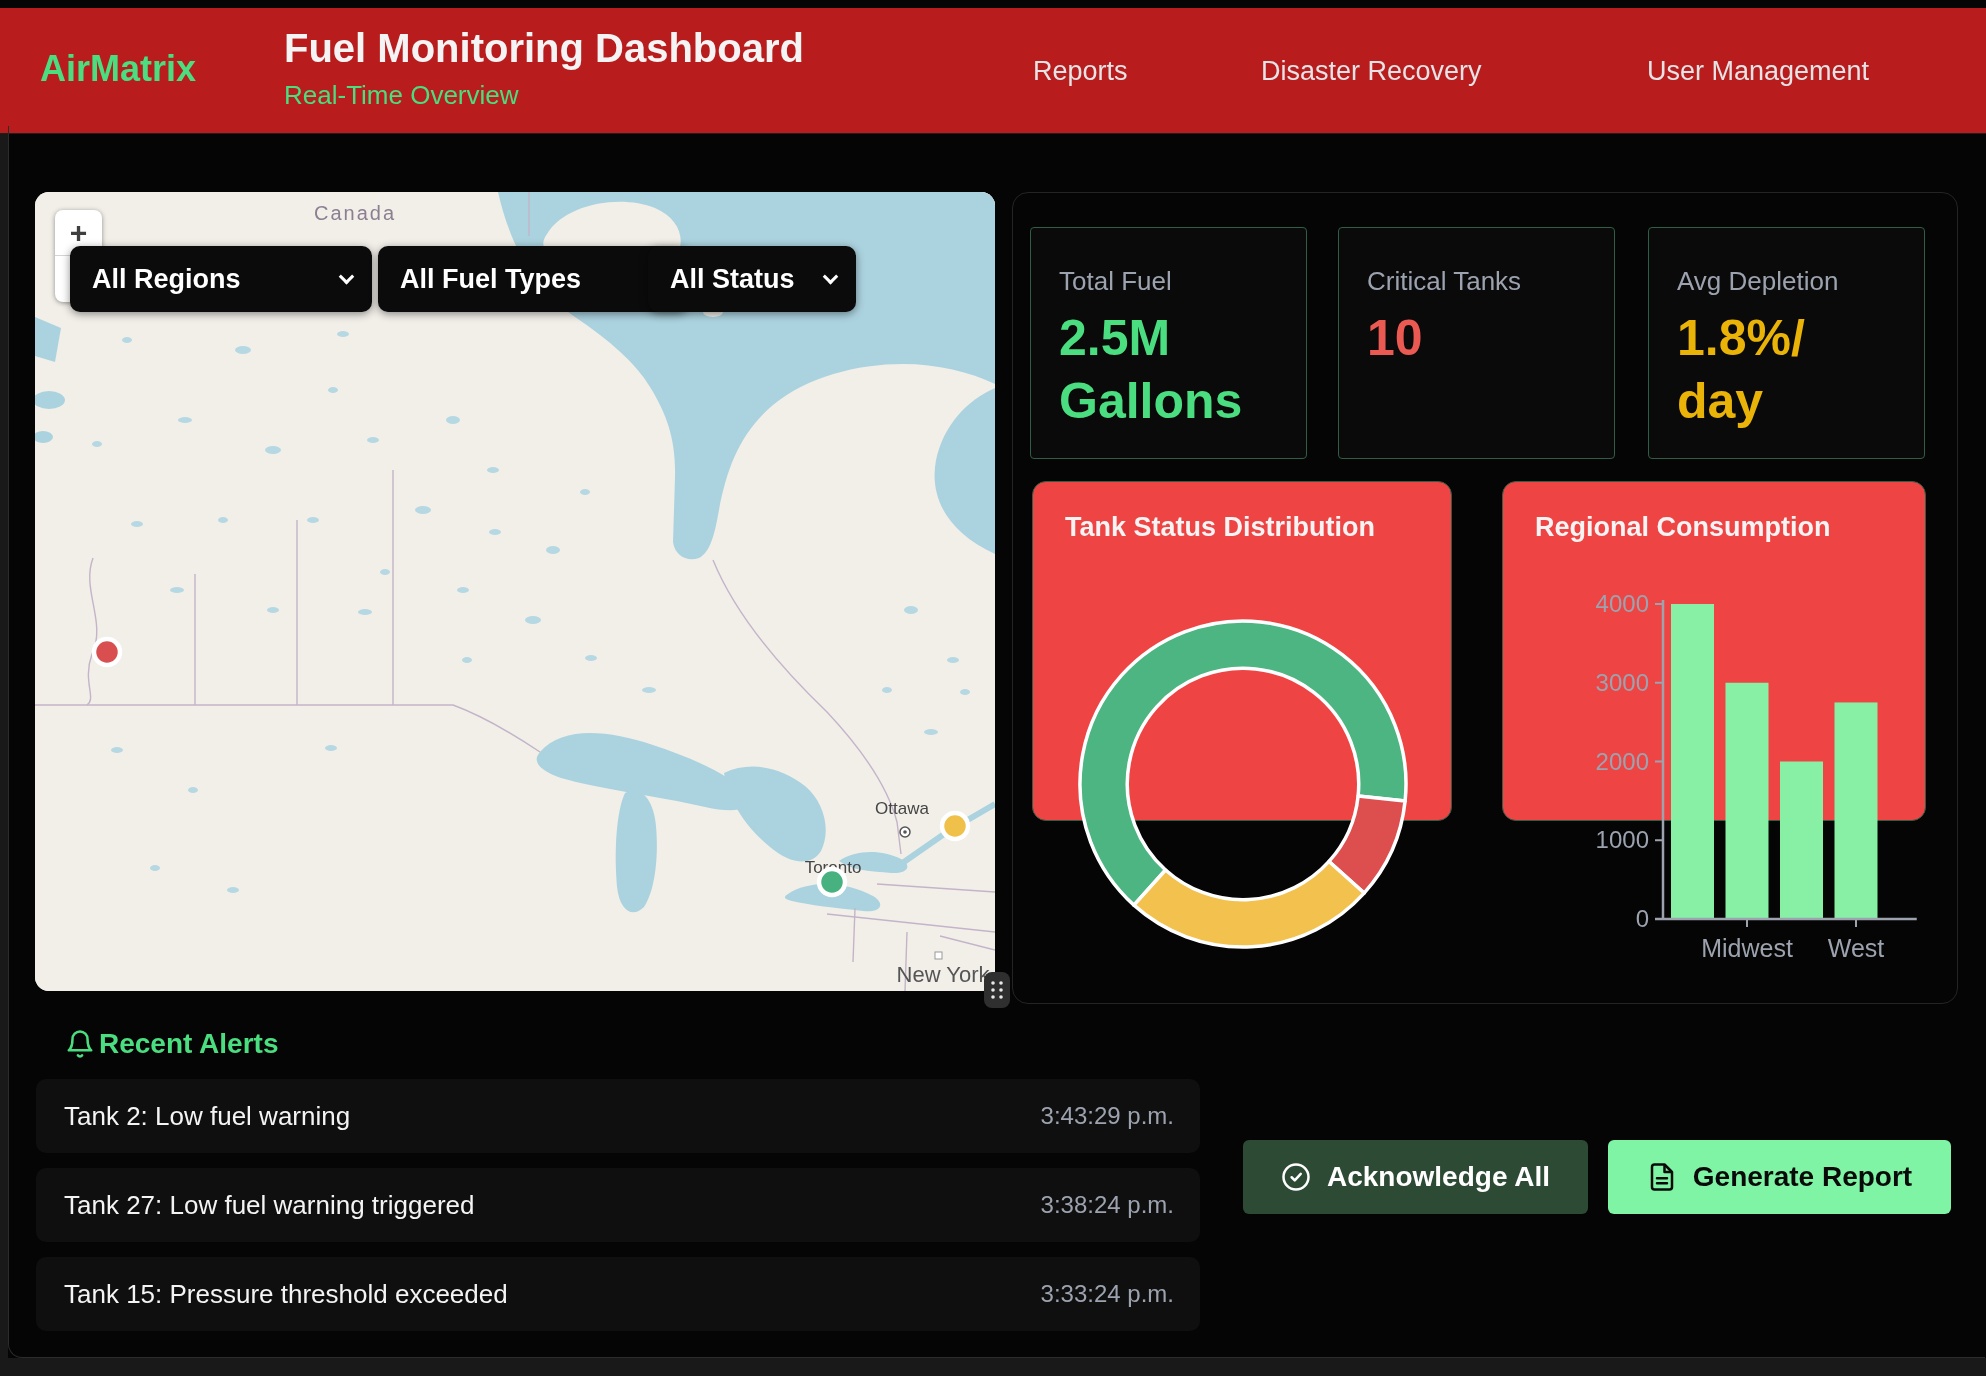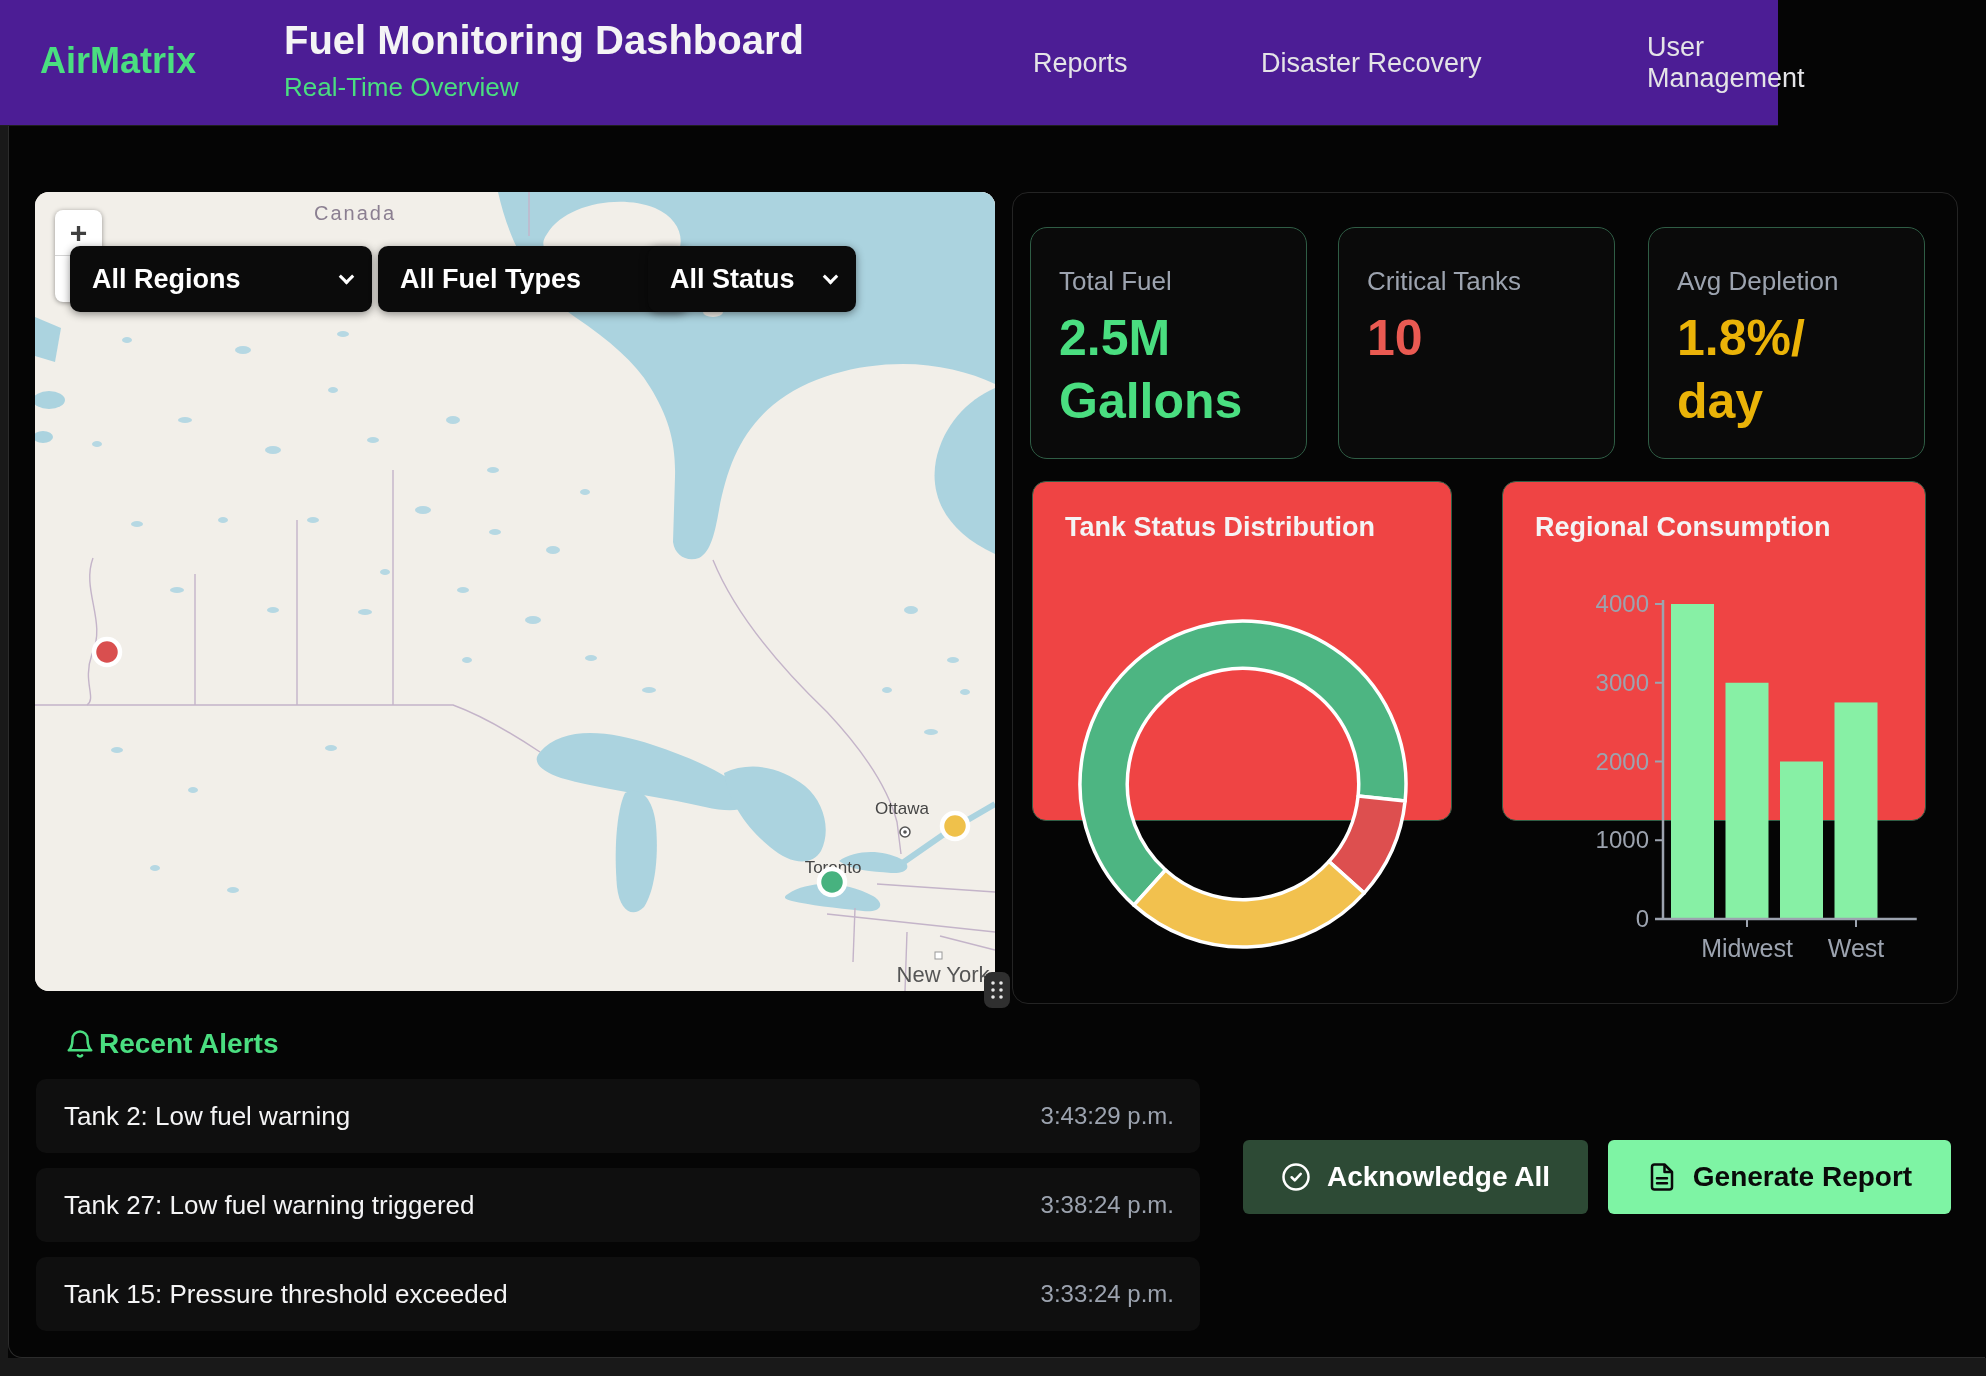--- a/index.html
+++ b/index.html
@@ -9,21 +9,21 @@
   #stage { position:relative; width:1986px; height:1376px; background:#050505; }
 
   
   #left-gutter  { left:0; top:126px; width:8px;  height:1232px; background:#191919; }
   #bottom-strip { left:0; top:1358px; width:1986px; height:18px; background:#191919; }
   #outer-frame  { left:8px; top:126px; width:1977px; height:1232px;
                   border-left:1px solid #2c2c2c; border-bottom:1px solid #2c2c2c;
                   border-radius:0 0 0 14px; pointer-events:none; }
 
   
-  #header { left:0; top:0; width:1778px; height:126px; background:#4c1d95;
+  #header { left:0; top:8px; width:1986px; height:126px; background:#b91c1c;
             border-bottom:1px solid #1f1f1f; }
   #logo { left:40px; top:40px; font-size:36px; font-weight:bold; color:#4ade80; }
   #page-title { left:284px; top:18px; font-size:40px; font-weight:bold; color:#f4f4f5; }
   #page-subtitle { left:284px; top:72px; font-size:26px; font-weight:500; color:#4ade80; }
   .nav-item { top:0; height:126px; display:flex; align-items:center;
               font-size:27px; color:#e4e4e7; cursor:pointer; }
   #nav-reports { left:1033px; } #nav-dr { left:1261px; } #nav-um { left:1647px; }
 
   
   #map { left:35px; top:192px; width:960px; height:799px; border-radius:14px;
@@ -47,21 +47,21 @@
   .chev { width:11px; height:11px; border-right:3px solid #fff; border-bottom:3px solid #fff;
           transform:rotate(45deg) translate(-2px,-2px); margin-left:14px; flex:0 0 auto; }
 
   #grip { left:984px; top:972px; width:26px; height:36px; background:#2f2f2f;
           border-radius:8px; z-index:5; cursor:grab; }
 
   
   #right-panel { left:1012px; top:192px; width:946px; height:812px;
                  border:1px solid #242424; border-radius:16px; }
   .stat-card { top:227px; width:277px; height:232px; background:#0a0a0a;
-               border:1px solid #2f5d45; border-radius:17px; padding:38px 28px; }
+               border:1px solid #2f5d45; border-radius:4px; padding:38px 28px; }
   #stat-0 { left:1030px; } #stat-1 { left:1338px; } #stat-2 { left:1648px; }
   .stat-label { font-size:26px; font-weight:500; color:#9ca3af; margin-bottom:10px; }
   .stat-value { font-size:50px; font-weight:bold; line-height:1.26; }
 
   .chart-card { top:481px; height:340px; background:#ef4444;
                 border:1px solid #2f5d45; border-radius:14px; }
   #donut-card { left:1032px; width:420px; }
   #bar-card   { left:1502px; width:424px; }
   .chart-title { position:absolute; left:32px; top:30px; font-size:27px;
                  font-weight:bold; color:#f4f4f5; }

